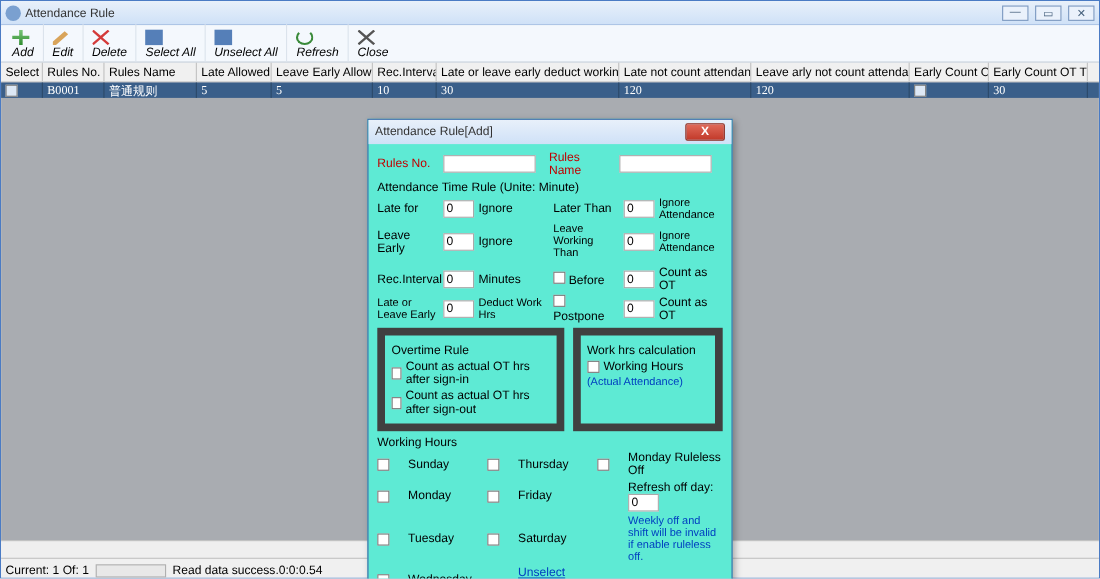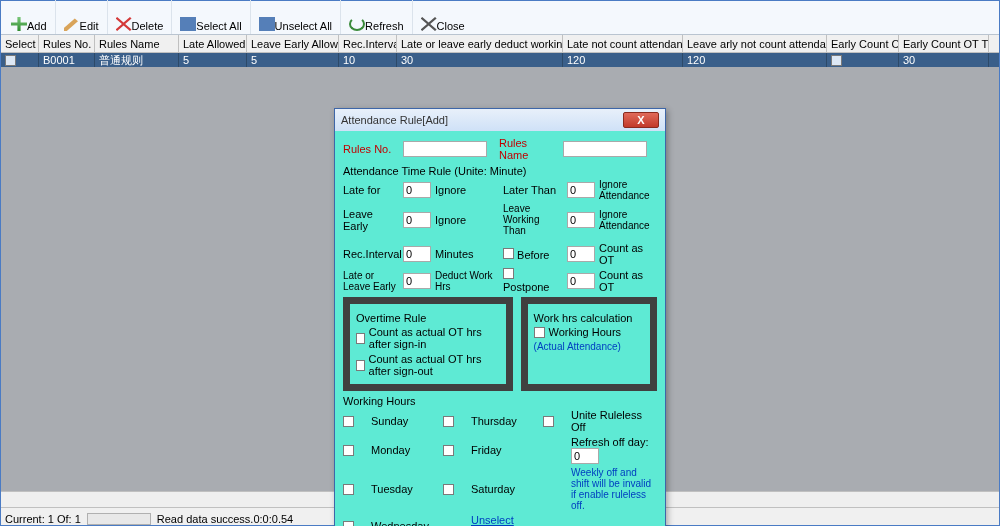--- a/index.html
+++ b/index.html
@@ -6,36 +6,36 @@
 body { width: 1000px; height: 526px; background: #fff; overflow: hidden; position: relative; }
 
 .window { width: 1000px; height: 526px; border: 1px solid #4a7bc4; background: #fff; display: flex; flex-direction: column; }
 .titlebar { height: 22px; background: linear-gradient(#e8f0fa, #cfe1f7); display: flex; align-items: center; padding: 0 4px; border-bottom: 1px solid #9cb8e0; }
 .titlebar .icon { width: 14px; height: 14px; background: #7aa0d0; border-radius: 50%; margin-right: 4px; }
 .titlebar .title { flex: 1; color: #333; }
 .winbtns { display: flex; gap: 6px; }
 .winbtn { width: 24px; height: 14px; border: 1px solid #7a98c0; background: #eaf1fb; display: flex; align-items: center; justify-content: center; color: #46607c; font-size: 10px; }
 
 .toolbar { height: 34px; background: #f4f8fd; border-bottom: 1px solid #b9c4d0; display: flex; align-items: flex-end; padding: 0 2px; }
-.tool { display: flex; align-items: flex-end; padding: 2px 8px 2px 8px; border-right: 1px solid #dbe3ec; height: 34px; justify-content: flex-end; }
+.tool { display: flex; flex-direction: column; align-items: flex-start; padding: 2px 8px 2px 8px; border-right: 1px solid #dbe3ec; height: 34px; justify-content: flex-end; font-style: italic; }
 .tool:last-child { border-right: none; }
 .tool .ticon { width: 16px; height: 14px; margin-bottom: 1px; }
 .tool span { color: #000; }
 .ticon.add { background: linear-gradient(#7ac77a,#2e8b2e); clip-path: polygon(40% 0,60% 0,60% 40%,100% 40%,100% 60%,60% 60%,60% 100%,40% 100%,40% 60%,0 60%,0 40%,40% 40%); }
 .ticon.edit { background: #d9a45a; clip-path: polygon(0 80%,70% 10%,90% 30%,20% 100%,0 100%); }
 .ticon.delete { background: #d43a3a; clip-path: polygon(10% 0,50% 40%,90% 0,100% 10%,60% 50%,100% 90%,90% 100%,50% 60%,10% 100%,0 90%,40% 50%,0 10%); }
 .ticon.sel { background: #557fb8; }
 .ticon.refresh { border: 2px solid #3a8a3a; border-radius: 50%; border-top-color: transparent; }
 .ticon.close { background: #555; clip-path: polygon(10% 0,50% 40%,90% 0,100% 10%,60% 50%,100% 90%,90% 100%,50% 60%,10% 100%,0 90%,40% 50%,0 10%); }
 
 .gridhdr { height: 18px; background: #f0f0f0; border-bottom: 1px solid #c0c0c0; display: flex; }
 .gridhdr > div { border-right: 1px solid #c0c0c0; padding: 2px 4px; color: #000; white-space: nowrap; overflow: hidden; display: flex; align-items: center; }
 .gridbody { flex: 1; background: #a9acb1; position: relative; }
 .row1 { height: 14px; background: #3a5f8a; display: flex; color: #fff; }
-.row1 > div { border-right: 1px solid #2c4968; padding: 0 4px; overflow: hidden; white-space: nowrap; display: flex; align-items: center; }
+.row1 > div { border-right: 1px solid #2c4968; padding: 0 4px; overflow: hidden; white-space: nowrap; display: flex; align-items: center; font-family: Liberation Serif, serif; }
 
 .c0{width:38px}.c1{width:56px}.c2{width:84px}.c3{width:68px}.c4{width:92px}.c5{width:58px}.c6{width:166px}.c7{width:120px}.c8{width:144px}.c9{width:72px}.c10{width:90px}
 
 .hscroll { height: 16px; background: #efefef; border-top: 1px solid #c0c0c0; }
 .statusbar { height: 18px; background: #f0f0f0; border-top: 1px solid #c0c0c0; display: flex; align-items: flex-end; padding: 0 4px; gap: 6px; }
 .statusbar .prog { width: 64px; height: 12px; border: 1px solid #b0b0b0; background: #e8e8e8; }
 
 .modal { position: absolute; left: 334px; top: 108px; width: 332px; background: #5eead4; border: 1px solid #3e66a8; box-shadow: 2px 2px 6px rgba(0,0,0,.3); }
 .modal .mtitle { height: 22px; background: linear-gradient(#e8f0fa,#cfe1f7); display: flex; align-items: center; padding: 0 6px; }
 .modal .mtitle span { flex: 1; color: #333; }
@@ -52,20 +52,29 @@
 fieldset { border: 7px solid #404040; padding: 4px 6px; margin-top: 4px; }
 .btnrow { display: flex; justify-content: flex-end; gap: 12px; padding: 6px 8px; border-top: 1px solid #d0d0d0; background: #ececec; }
 .btn { min-width: 62px; height: 21px; background: linear-gradient(#fdfdfd,#e4e4e4); border: 1px solid #8a8a8a; border-radius: 2px; display: flex; align-items: center; justify-content: center; }
 .grid2 { display: grid; grid-template-columns: 56px 28px 64px 60px 28px 56px; gap: 2px 4px; align-items: center; }
 .grid3 { display: grid; grid-template-columns: 12px 56px 12px 56px 12px auto; gap: 3px 16px; align-items: center; }
 </style>
 </head>
 <body>
 
 <div class="window">
+  <div class="titlebar">
+    <div class="icon"></div>
+    <div class="title">Attendance Rule</div>
+    <div class="winbtns">
+      <div class="winbtn">—</div>
+      <div class="winbtn">▭</div>
+      <div class="winbtn">✕</div>
+    </div>
+  </div>
 
   <div class="toolbar">
     <div class="tool">
         <div class="ticon add"></div>
         <span>Add</span>
       </div>
     <div class="tool">
         <div class="ticon edit"></div>
         <span>Edit</span>
       </div>
@@ -201,21 +210,21 @@
     </div>
 
     <div class="sec">Working Hours</div>
     <div style="display:flex;gap:10px">
       <div class="grid3" style="flex:1">
         <span class="cb"></span>
           <span class="lbl">Sunday</span>
         <span class="cb"></span>
           <span class="lbl">Thursday</span>
         <span class="cb"></span>
-          <span class="lbl">Unite Ruleless Off</span>
+          <span class="lbl">Monday Ruleless Off</span>
 
         <span class="cb"></span>
           <span class="lbl">Monday</span>
         <span class="cb"></span>
           <span class="lbl">Friday</span>
         <span></span>
           <span><span class="lbl">Refresh off day:</span><input class="inp" style="width: 28px;" value="0"></span>
 
         <span class="cb"></span>
           <span class="lbl">Tuesday</span>

